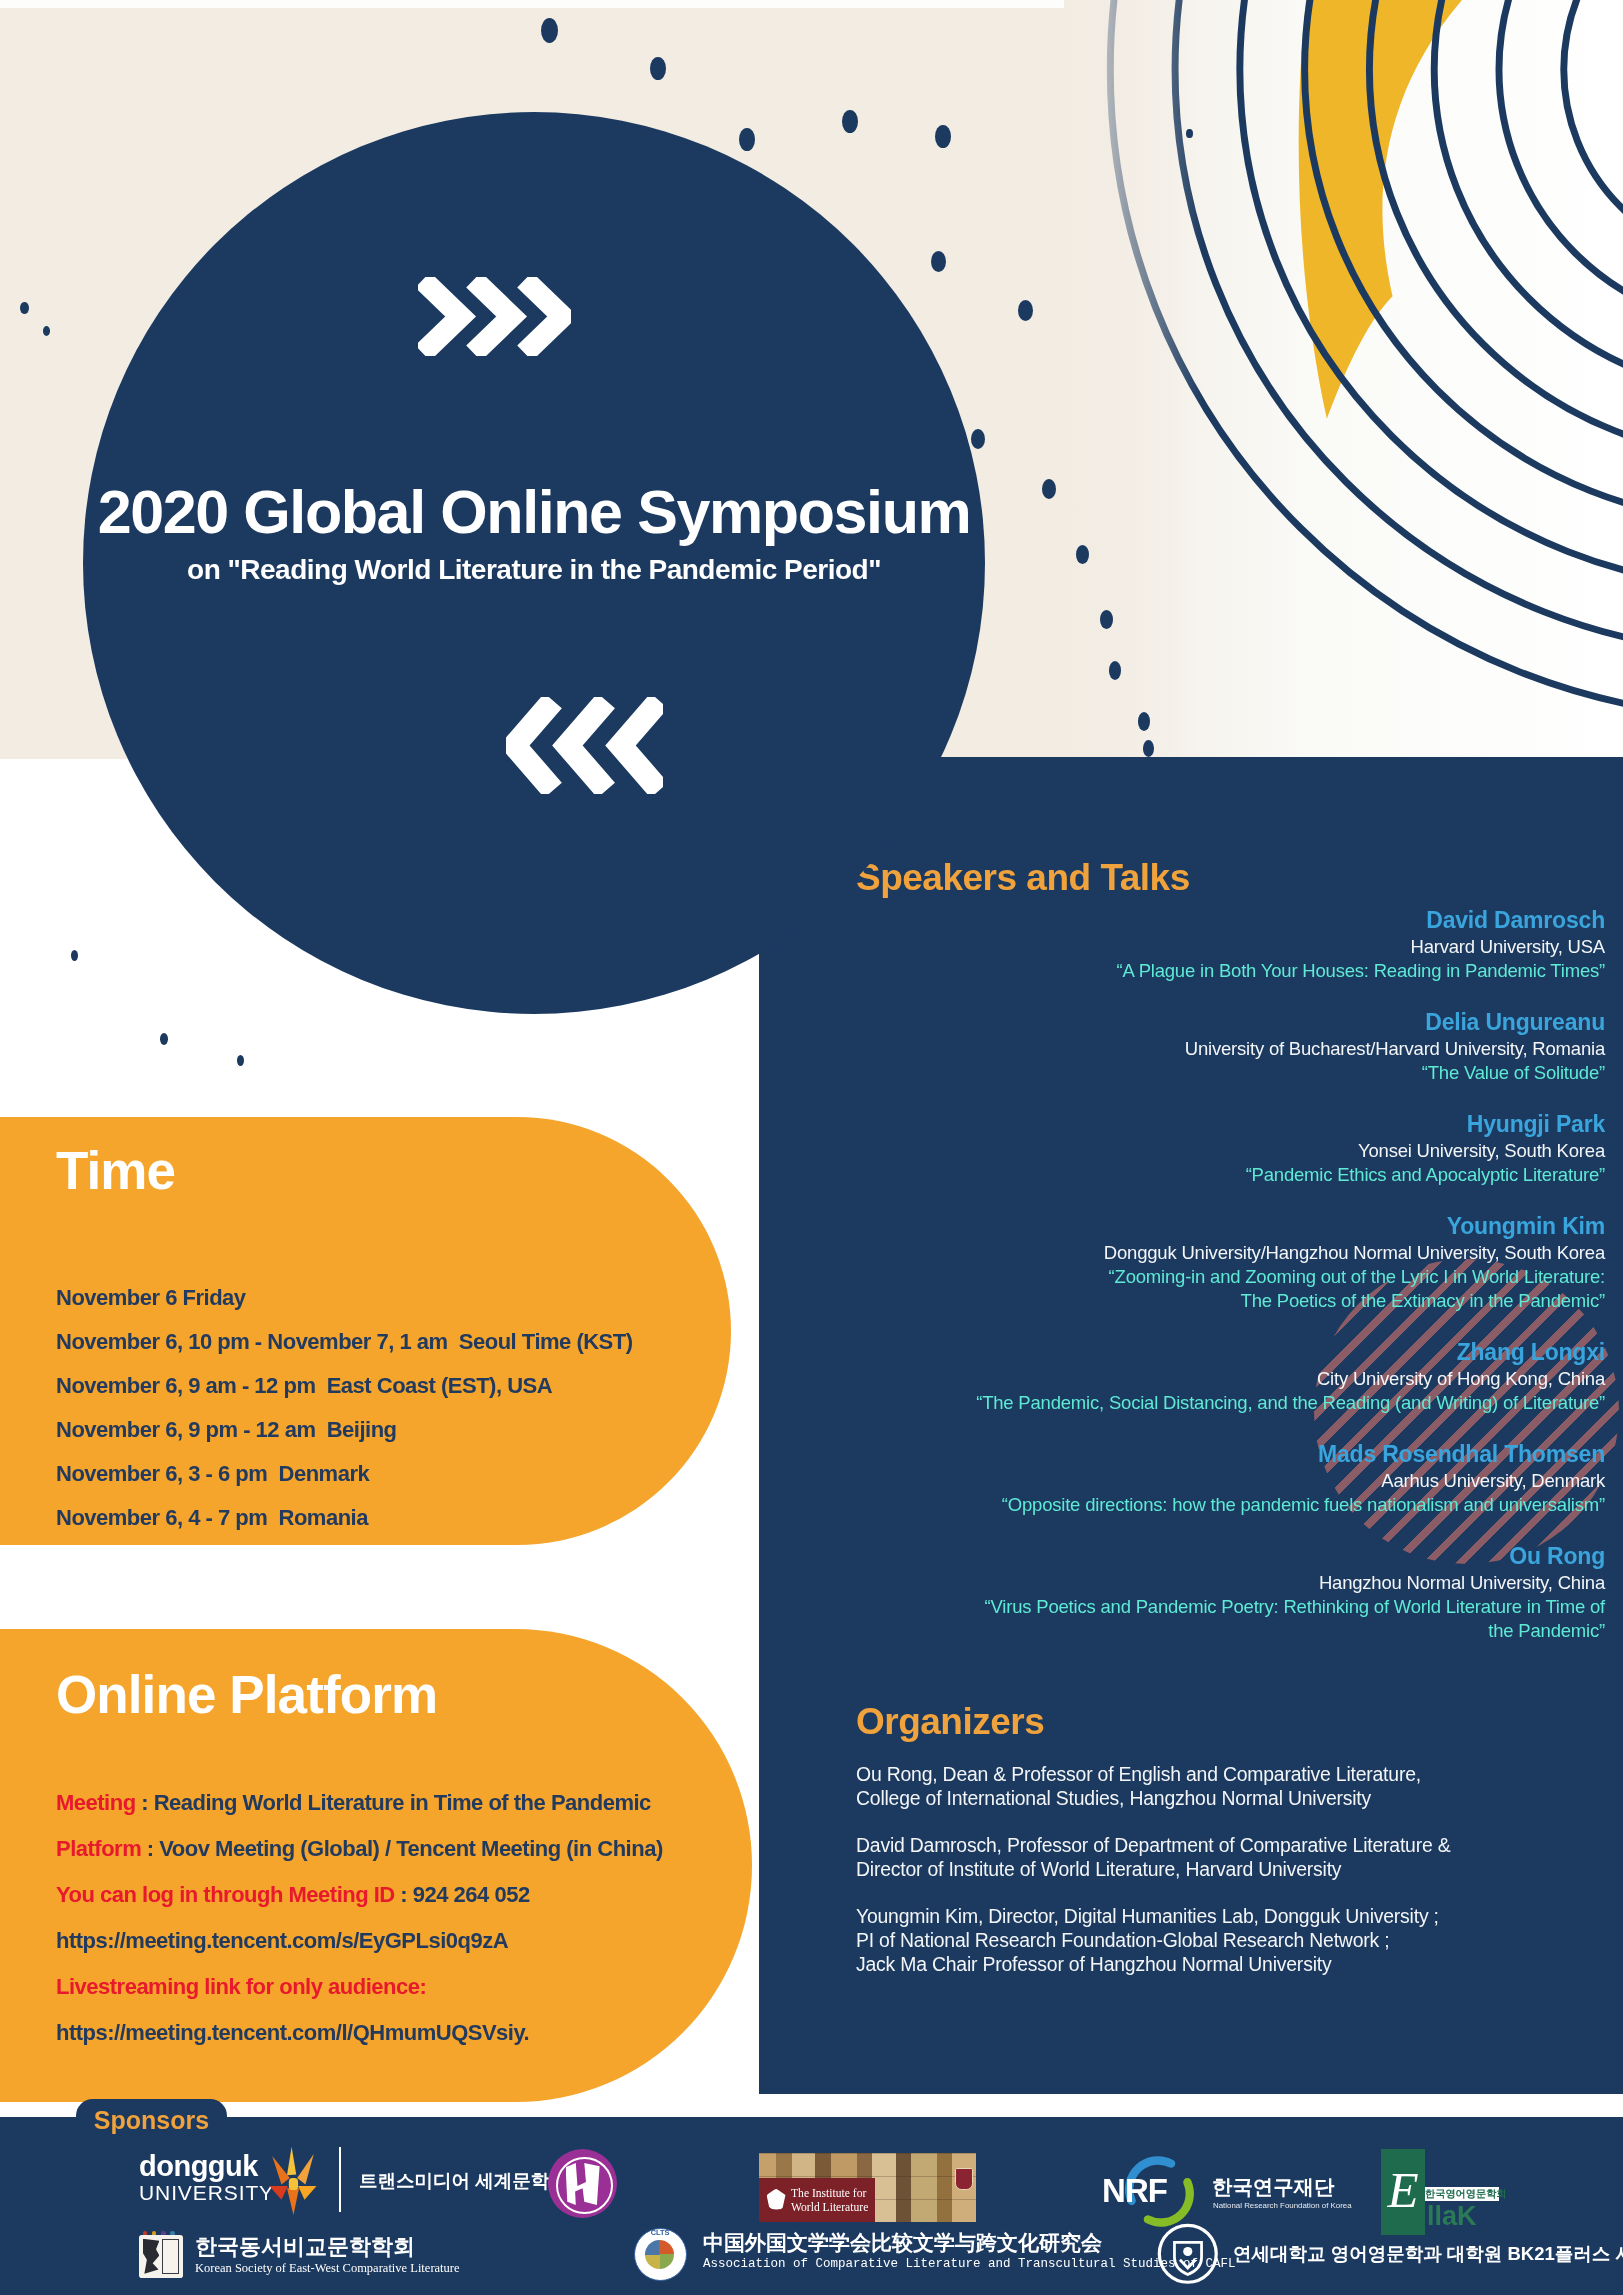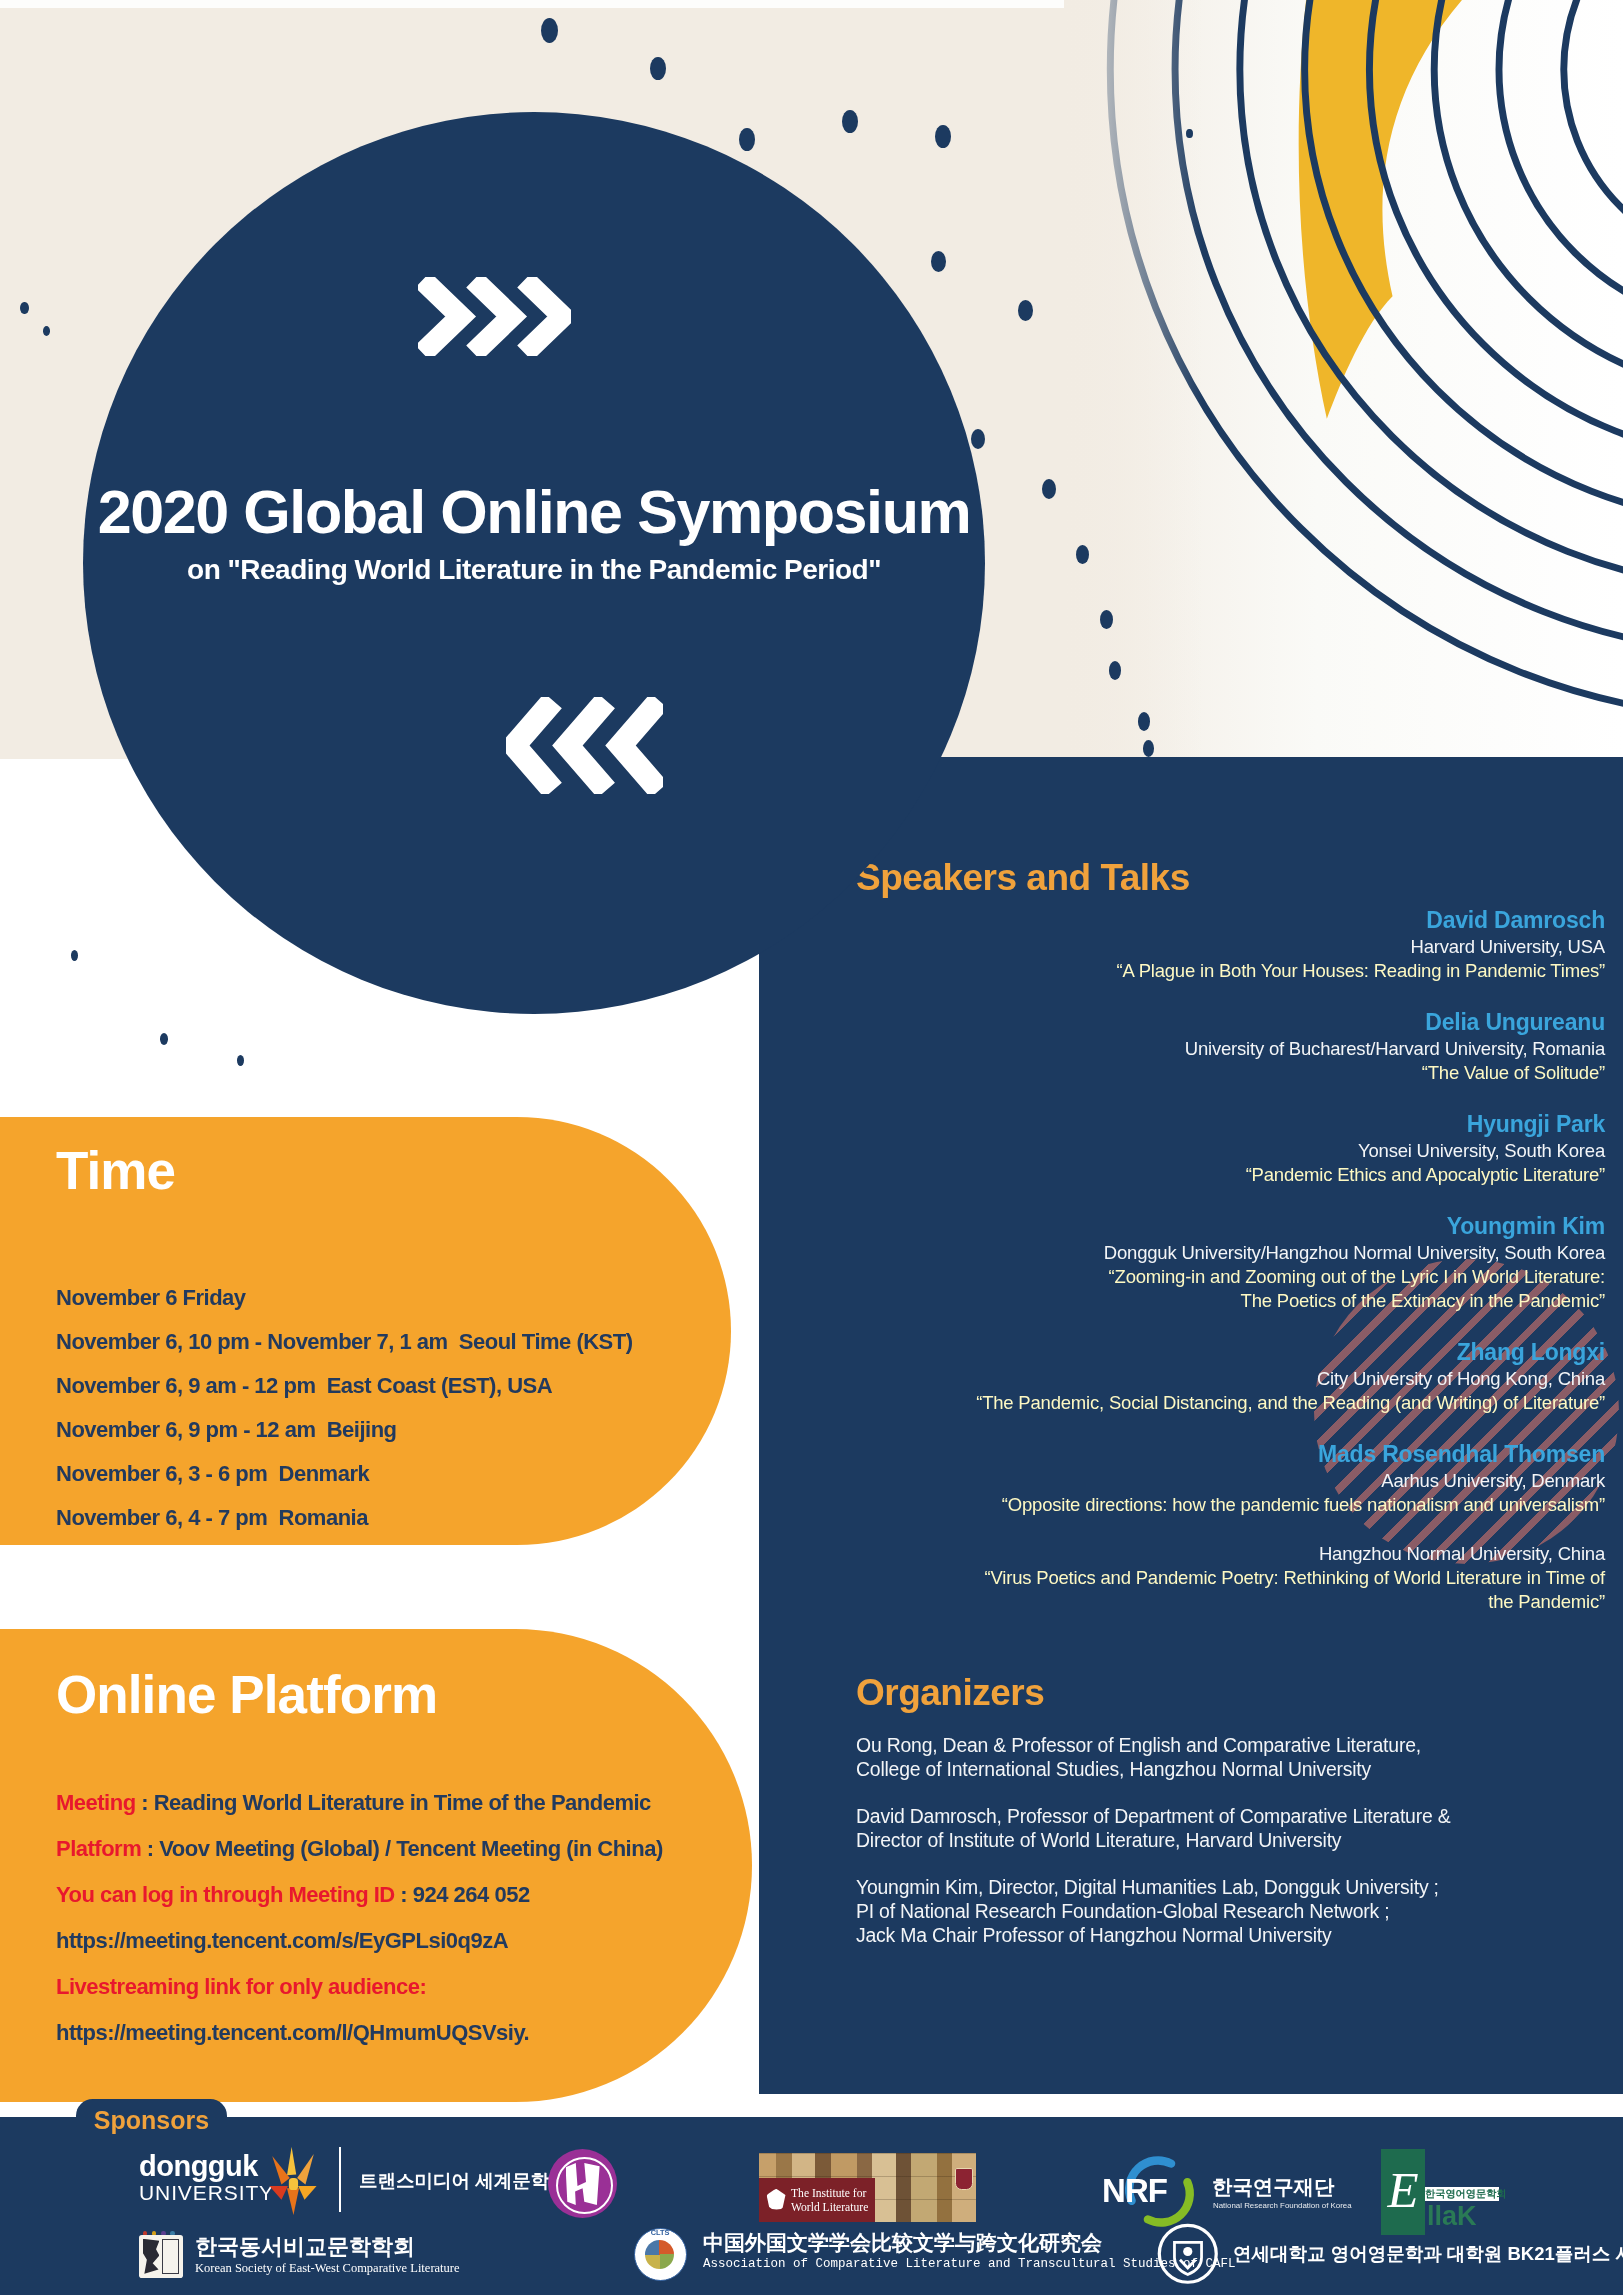--- a/index.html
+++ b/index.html
@@ -30,21 +30,21 @@
   
   .right-panel{position:absolute;left:759px;top:757px;width:864px;height:1337px;background:#1c3a60;z-index:2;}
   .stripe-circle{position:absolute;left:555px;top:502px;width:305px;height:305px;border-radius:50%;
     background:repeating-linear-gradient(135deg, transparent 0 15.7px, rgba(154,97,103,0.88) 15.7px 23px);}
   .panel-content{position:absolute;left:97px;top:99px;width:749px;}
   .orange-heading{margin:0 0 7.4px 0;color:#f0a23c;font-size:37px;line-height:43px;font-weight:700;letter-spacing:-0.5px;}
   .orange-heading.organizers{margin-top:57px;margin-bottom:18.5px;}
   .speaker{margin:0 0 25px 0;text-align:right;}
   .sp-name{color:#3aa5dc;font-size:23px;line-height:29px;font-weight:700;letter-spacing:-0.2px;}
   .sp-affil{color:#f3f5f7;font-size:18.5px;line-height:24px;letter-spacing:-0.2px;}
-  .sp-talk{color:#fef9c3;font-size:18.5px;line-height:24px;letter-spacing:-0.2px;white-space:pre-line;}
+  .sp-talk{color:#5eead4;font-size:18.5px;line-height:24px;letter-spacing:-0.2px;white-space:pre-line;}
   .org-entry{color:#f3f5f7;font-size:19.4px;line-height:24px;letter-spacing:-0.2px;white-space:pre-line;margin:0 0 23px 0;}
 
   
   .bubble{position:absolute;left:0;background:#f5a42c;z-index:3;}
   .bubble.time{top:1117px;width:731px;height:428px;border-radius:0 214px 214px 0;}
   .bubble.platform{top:1629px;width:752px;height:473px;border-radius:0 237px 237px 0;}
   .bubble h2{position:absolute;left:56px;margin:0;color:#ffffff;font-weight:700;font-size:53px;line-height:58px;letter-spacing:-0.9px;}
   .bubble.time h2{top:25.4px;}
   .bubble.platform h2{top:37px;}
   .bubble-items{position:absolute;left:56px;}
@@ -227,20 +227,21 @@
         <div class="sp-name">Zhang Longxi</div>
         <div class="sp-affil">City University of Hong Kong, China</div>
         <div class="sp-talk">“The Pandemic, Social Distancing, and the Reading (and Writing) of Literature”</div>
       </div>
       <div class="speaker">
         <div class="sp-name">Mads Rosendhal Thomsen</div>
         <div class="sp-affil">Aarhus University, Denmark</div>
         <div class="sp-talk">“Opposite directions: how the pandemic fuels nationalism and universalism”</div>
       </div>
       <div class="speaker">
+        <div class="sp-name">Ou Rong</div>
         <div class="sp-affil">Hangzhou Normal University, China</div>
         <div class="sp-talk">“Virus Poetics and Pandemic Poetry: Rethinking of World Literature in Time of
 the Pandemic”</div>
       </div>
 
       <h3 class="orange-heading organizers">Organizers</h3>
       <div class="org-entry">Ou Rong, Dean &amp; Professor of English and Comparative Literature,
 College of International Studies, Hangzhou Normal University</div>
       <div class="org-entry">David Damrosch, Professor of Department of Comparative Literature &amp;
 Director of Institute of World Literature, Harvard University</div>

